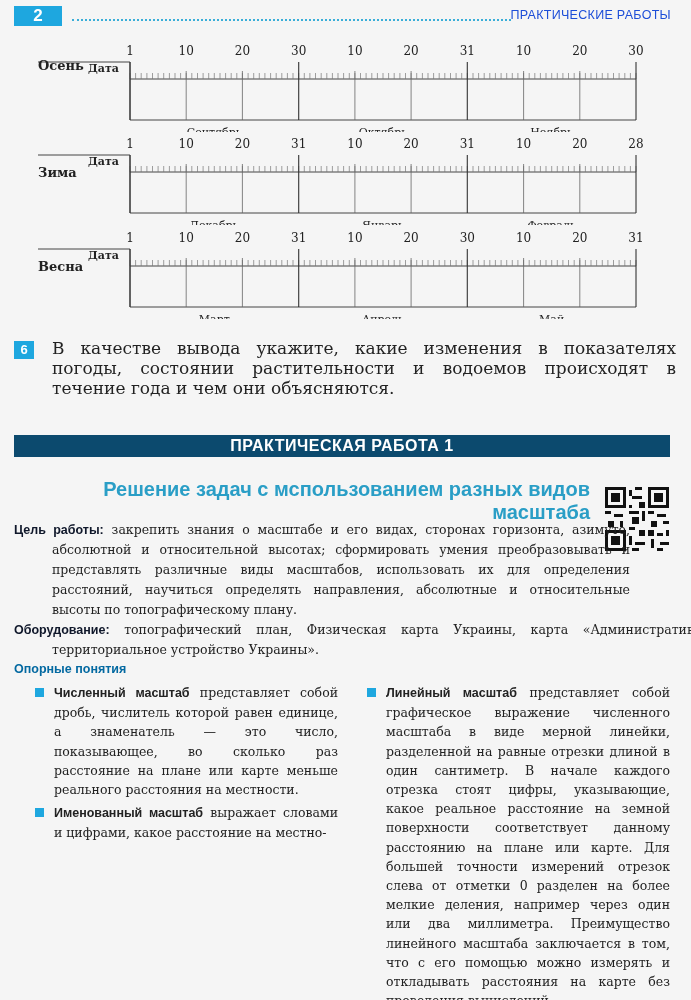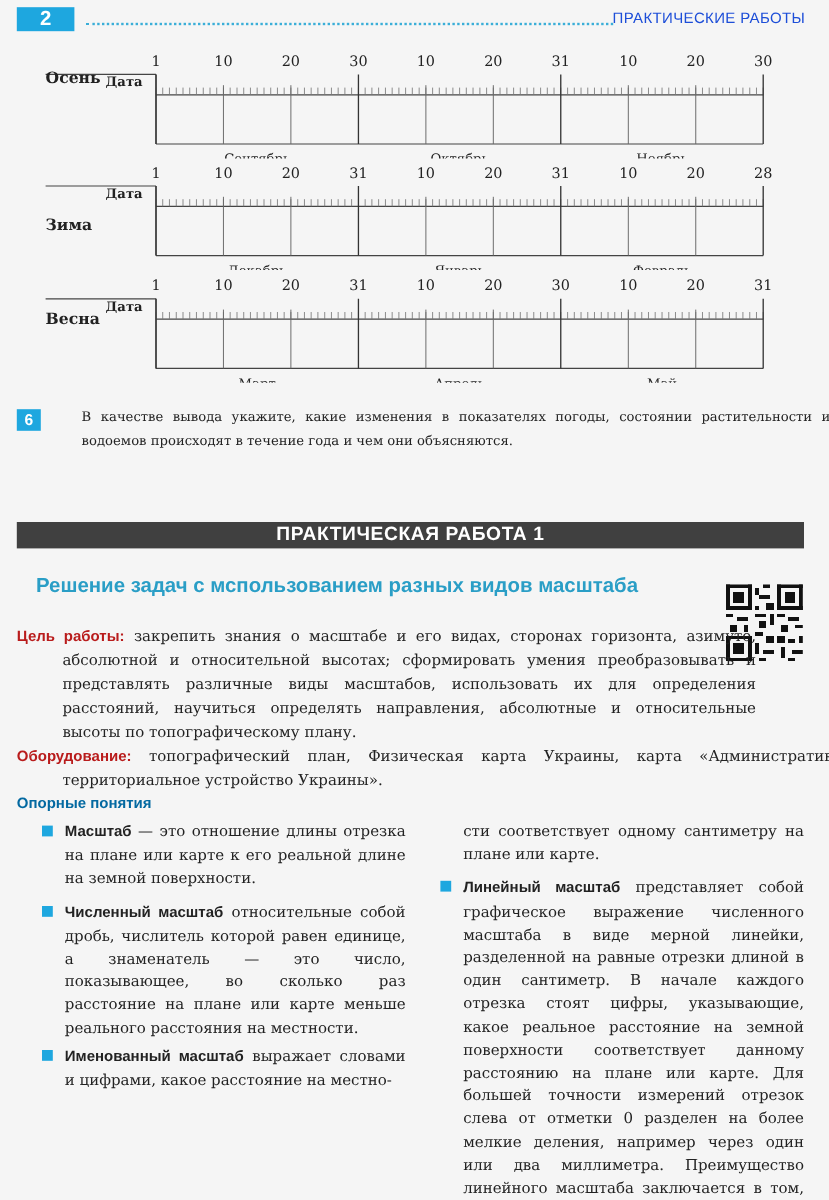--- a/index.html
+++ b/index.html
@@ -6,26 +6,26 @@
   body{width:691px;height:1000px;background:#f5f5f5;position:relative;overflow:hidden;font-family:"DejaVu Serif",serif;color:#222;}
   .hdr{position:absolute;top:6px;left:14px;right:20px;height:20px;}
   .pgnum{position:absolute;left:0;top:0;width:48px;height:20px;background:#1ea7df;color:#fff;font-family:"Liberation Sans",sans-serif;font-weight:bold;font-size:17px;text-align:center;line-height:20px;}
   .dots{position:absolute;left:58px;right:160px;top:13px;border-bottom:2px dotted #3aaed8;}
   .runhead{position:absolute;right:0;top:2px;font-family:"Liberation Sans",sans-serif;font-size:12.5px;letter-spacing:.3px;color:#1d4ed8;}
   .season{position:absolute;left:0;width:691px;}
   .season-name{position:absolute;left:38px;font-weight:bold;font-size:13px;font-family:"DejaVu Serif",serif;}
   .date-label{position:absolute;left:88px;font-size:11px;font-weight:bold;}
   svg.tl{position:absolute;left:0;top:0;}
   .q6{position:absolute;left:14px;top:341px;width:20px;height:18px;background:#1ea7df;color:#fff;font-family:"Liberation Sans",sans-serif;font-weight:bold;font-size:13px;text-align:center;line-height:18px;}
-  .q6text{position:absolute;left:68px;top:338px;width:624px;font-size:11px;line-height:20px;text-align:justify;}
-  .pr-bar{position:absolute;left:14px;top:435px;width:656px;height:22px;background:#404040;color:#fff;font-family:"Liberation Sans",sans-serif;font-weight:bold;font-size:16px;text-align:center;line-height:22px;letter-spacing:.5px;}
-  .pr-title{position:absolute;left:30px;top:478px;width:560px;text-align:left;font-family:"Liberation Sans",sans-serif;font-weight:bold;font-size:17px;color:#2a9ec6;}
+  .q6text{position:absolute;left:52px;top:338px;width:624px;font-size:17px;line-height:20px;text-align:justify;}
+  .pr-bar{position:absolute;left:14px;top:435px;width:656px;height:22px;background:#0c4a6e;color:#fff;font-family:"Liberation Sans",sans-serif;font-weight:bold;font-size:16px;text-align:center;line-height:22px;letter-spacing:.5px;}
+  .pr-title{position:absolute;left:30px;top:478px;width:560px;text-align:right;font-family:"Liberation Sans",sans-serif;font-weight:bold;font-size:20px;color:#2a9ec6;}
   .qr{position:absolute;left:605px;top:487px;width:64px;height:64px;}
   .goal{position:absolute;left:14px;top:520px;width:578px;font-size:12.5px;line-height:20px;text-align:justify;}
-  .goal .lbl,.equip .lbl{font-family:"Liberation Sans",sans-serif;font-weight:bold;color:#b91c1c;}
+  .goal .lbl,.equip .lbl{font-family:"Liberation Sans",sans-serif;font-weight:bold;color:#0f172a;}
   .indent{padding-left:38px;text-indent:-38px;}
   .equip{position:absolute;left:14px;top:620px;width:662px;font-size:12.5px;line-height:20px;text-align:justify;}
   .concepts{position:absolute;left:14px;top:662px;font-family:"Liberation Sans",sans-serif;font-weight:bold;font-size:12.5px;color:#0369a1;}
   .col{position:absolute;font-size:12.5px;line-height:19.2px;text-align:justify;}
   .col p{margin:0 0 8px 0;position:relative;}
   .col .bul{position:absolute;left:-19px;top:5px;width:9px;height:9px;background:#1ea7df;}
   .col b{font-family:"Liberation Sans",sans-serif;font-weight:bold;}
   .col .ind{text-indent:18px;}
 </style>
 </head>
@@ -276,21 +276,21 @@
         <text x="354.9" y="13" font-size="12" text-anchor="middle" font-family="DejaVu Serif, serif" fill="#222">10</text>
         <text x="411.1" y="13" font-size="12" text-anchor="middle" font-family="DejaVu Serif, serif" fill="#222">20</text>
         <text x="467.3" y="13" font-size="12" text-anchor="middle" font-family="DejaVu Serif, serif" fill="#222">31</text>
         <text x="523.6" y="13" font-size="12" text-anchor="middle" font-family="DejaVu Serif, serif" fill="#222">10</text>
         <text x="579.8" y="13" font-size="12" text-anchor="middle" font-family="DejaVu Serif, serif" fill="#222">20</text>
         <text x="636.0" y="13" font-size="12" text-anchor="middle" font-family="DejaVu Serif, serif" fill="#222">28</text>
         <text x="214.3" y="94" font-size="11" text-anchor="middle" font-family="DejaVu Serif, serif" fill="#222">Декабрь</text>
         <text x="383.0" y="94" font-size="11" text-anchor="middle" font-family="DejaVu Serif, serif" fill="#222">Январь</text>
         <text x="551.7" y="94" font-size="11" text-anchor="middle" font-family="DejaVu Serif, serif" fill="#222">Февраль</text>
       </svg>
-      <div class="season-name" style="top:46px">Зима</div>
+      <div class="season-name" style="top:30px">Зима</div>
       <div class="date-label" style="top:20px">Дата</div>
     </div>
     <div class="season" style="top: 229px; height: 90px;">
       <svg class="tl" width="691" height="90">
         <line x1="38" y1="20" x2="130" y2="20" stroke="#444" stroke-width="1"></line>
         <line x1="130" y1="20" x2="130" y2="78" stroke="#444" stroke-width="1"></line>
         <line x1="130" y1="37" x2="636" y2="37" stroke="#444" stroke-width="1"></line>
         <line x1="130" y1="78" x2="636" y2="78" stroke="#444" stroke-width="1"></line>
         <line x1="130.0" y1="31" x2="130.0" y2="37" stroke="#777" stroke-width="0.7"></line>
         <line x1="135.6" y1="31" x2="135.6" y2="37" stroke="#777" stroke-width="0.7"></line>
@@ -470,21 +470,19 @@
   <span class="lbl">Цель работы:</span><span> закрепить знания о масштабе и его видах, сторонах горизонта, азимуте, абсолютной и относительной высотах; сформировать умения преобразовывать и представлять различные виды масштабов, использовать их для определения расстояний, научиться определять направления, абсолютные и относительные высоты по топографическому плану.</span>
 </div>
 
 <div class="equip indent">
   <span class="lbl">Оборудование:</span><span> топографический план, Физическая карта Украины, карта «Административно-территориальное устройство Украины».</span>
 </div>
 
 <div class="concepts">Опорные понятия</div>
 
 <div class="col" style="left:54px;top:683px;width:284px;">
-  <p><span class="bul"></span><b>Масштаб</b><span> — это отношение длины отрезка на плане или карте к его реальной длине на земной поверхности.</span></p>
-  <p style="margin-bottom:4px;"><span class="bul"></span><b>Численный масштаб</b><span> относительные собой дробь, числитель которой равен единице, а знаменатель — это число, показывающее, во сколько раз расстояние на плане или карте меньше реального расстояния на местности.</span></p>
+  <p style="margin-bottom:4px;"><span class="bul"></span><b>Численный масштаб</b><span> представляет собой дробь, числитель которой равен единице, а знаменатель — это число, показывающее, во сколько раз расстояние на плане или карте меньше реального расстояния на местности.</span></p>
   <p><span class="bul"></span><b>Именованный масштаб</b><span> выражает словами и цифрами, какое расстояние на местно-</span></p>
 </div>
 
 <div class="col" style="left:386px;top:683px;width:284px;">
-  <p>сти соответствует одному сантиметру на плане или карте.</p>
   <p><span class="bul"></span><b>Линейный масштаб</b><span> представляет собой графическое выражение численного масштаба в виде мерной линейки, разделенной на равные отрезки длиной в один сантиметр. В начале каждого отрезка стоят цифры, указывающие, какое реальное расстояние на земной поверхности соответствует данному расстоянию на плане или карте. Для большей точности измерений отрезок слева от отметки 0 разделен на более мелкие деления, например через один или два миллиметра. Преимущество линейного масштаба заключается в том, что с его помощью можно измерять и откладывать расстояния на карте без проведения вычислений.</span></p>
 </div>
 
 </body></html>

